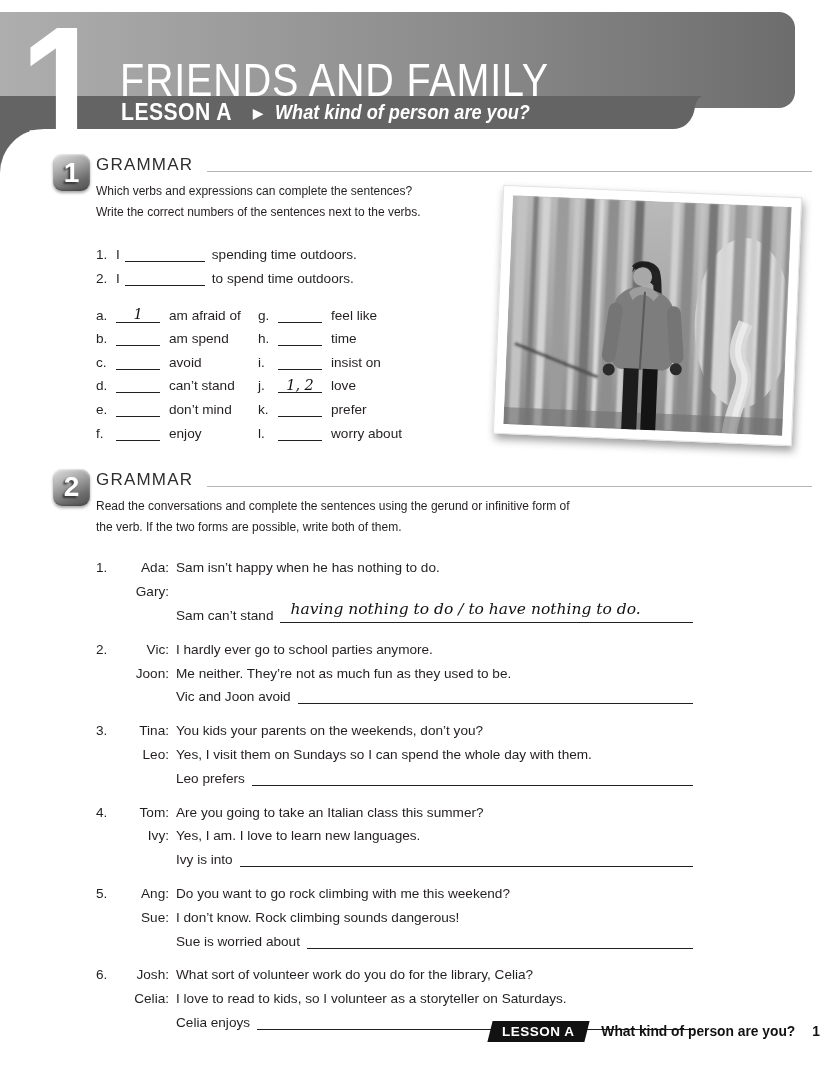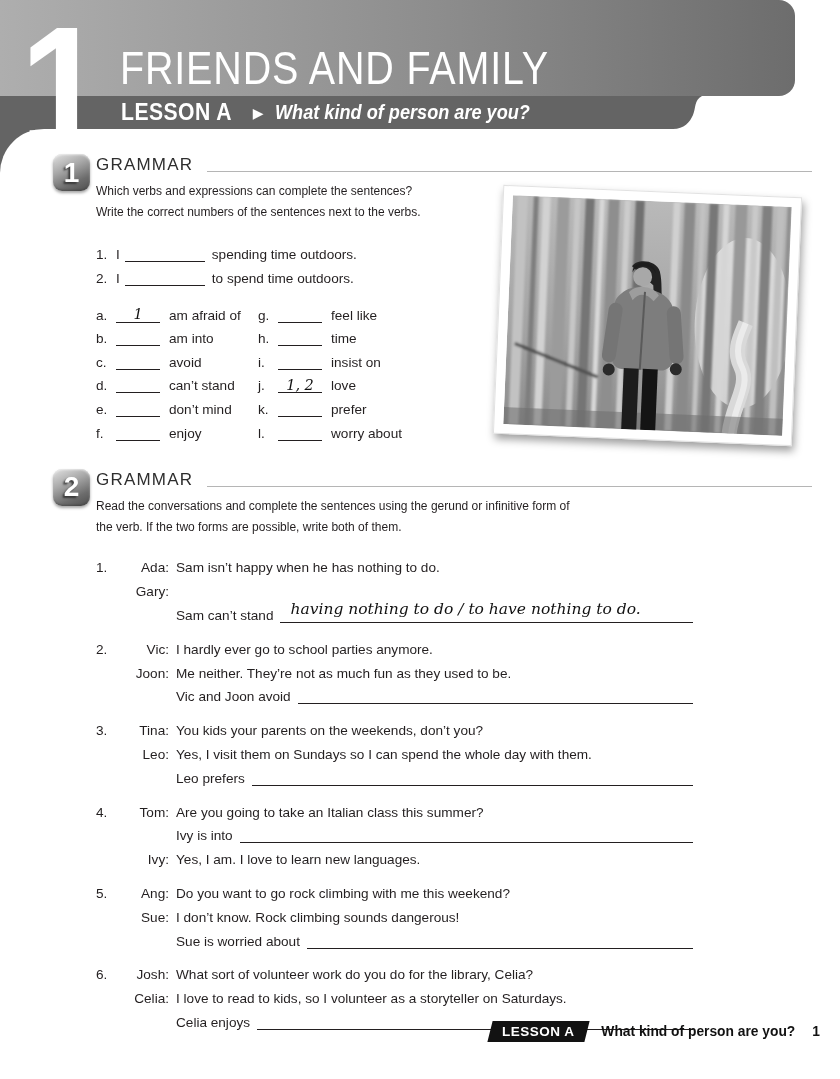--- a/index.html
+++ b/index.html
@@ -3,21 +3,21 @@
 <meta charset="utf-8">
 <style>
   html,body{margin:0;padding:0;background:#e9e9e9;}
   .page{
     position:relative;width:840px;height:1079px;background:#ffffff;
     font-family:"Liberation Sans",sans-serif;color:#231f20;overflow:hidden;
     margin:0 auto;
   }
   
   .unit-banner{
-    position:absolute;left:0;top:0;width:795px;height:96px;
+    position:absolute;left:0;top:12px;width:795px;height:96px;
     background:linear-gradient(to right,#aeaeae 0%,#8d8d8d 55%,#6d6d6d 100%);
     border-top-right-radius:16px;border-bottom-right-radius:16px;
   }
   .unit-title{
     position:absolute;left:120px;top:44px;color:#ffffff;
     font-size:47px;font-weight:400;letter-spacing:1px;white-space:nowrap;
     transform:scaleX(.84);transform-origin:left center;line-height:1;
   }
   .lesson-bar{position:absolute;left:0;top:96px;width:712px;height:33px;}
   .lesson-bar svg{position:absolute;left:0;top:0;}
@@ -217,21 +217,21 @@
               <span class="v-blank">
                   <span class="hand">1</span>
                 </span>
               <span>am afraid of</span>
             </div>
             <div class="verb-row">
               <span class="letter">b.</span>
               <span class="v-blank">
                   <span class="hand"></span>
                 </span>
-              <span>am into</span>
+              <span>am spend</span>
             </div>
             <div class="verb-row">
               <span class="letter">c.</span>
               <span class="v-blank">
                   <span class="hand"></span>
                 </span>
               <span>avoid</span>
             </div>
             <div class="verb-row">
               <span class="letter">d.</span>
@@ -386,32 +386,32 @@
           </div>
 
           <div class="convo-item">
             <div class="convo-row">
               <span>4.</span>
               <span class="speaker">Tom:</span>
               <span>Are you going to take an Italian class this summer?</span>
             </div>
             <div class="convo-row">
               <span></span>
-                <span></span>
-              <div class="completion">
-                <span class="label">Ivy is into</span>
-                <span class="fill-line">
-                    <span class="hand"></span>
-                  </span>
-              </div>
-            </div>
-            <div class="convo-row">
-              <span></span>
               <span class="speaker">Ivy:</span>
               <span>Yes, I am. I love to learn new languages.</span>
+            </div>
+            <div class="convo-row">
+              <span></span>
+                <span></span>
+              <div class="completion">
+                <span class="label">Ivy is into</span>
+                <span class="fill-line">
+                    <span class="hand"></span>
+                  </span>
+              </div>
             </div>
           </div>
 
           <div class="convo-item">
             <div class="convo-row">
               <span>5.</span>
               <span class="speaker">Ang:</span>
               <span>Do you want to go rock climbing with me this weekend?</span>
             </div>
             <div class="convo-row">

